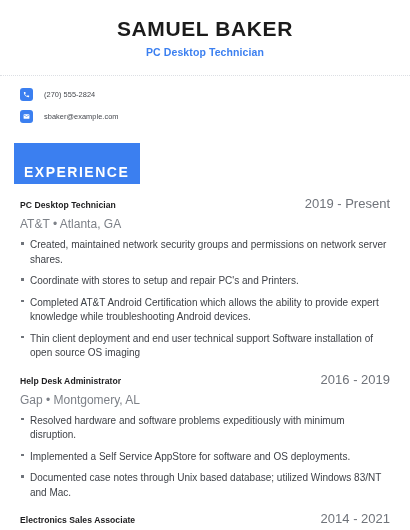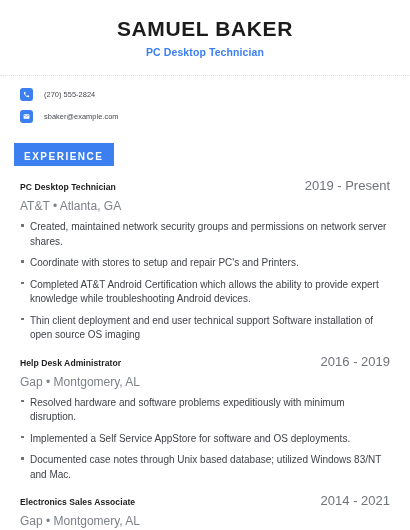--- a/index.html
+++ b/index.html
@@ -90,24 +90,24 @@
 
   
   .section {
     padding: 0 20px;
   }
 
   .section-label {
     display: inline-block;
     background: #3b7ff0;
     color: #ffffff;
-    font-size: 10px;
+    font-size: 14px;
     font-weight: bold;
     letter-spacing: 1.5px;
-    padding: 8px 11px 4px 10px;
+    padding: 21px 11px 4px 10px;
     margin-left: -6px;
   }
 
   .section-experience { margin-top: 20px; }
   .section-skills { margin-top: 21px; }
 
   
   .jobs { margin-top: 12px; }
 
   .job { margin-bottom: 11px; }

